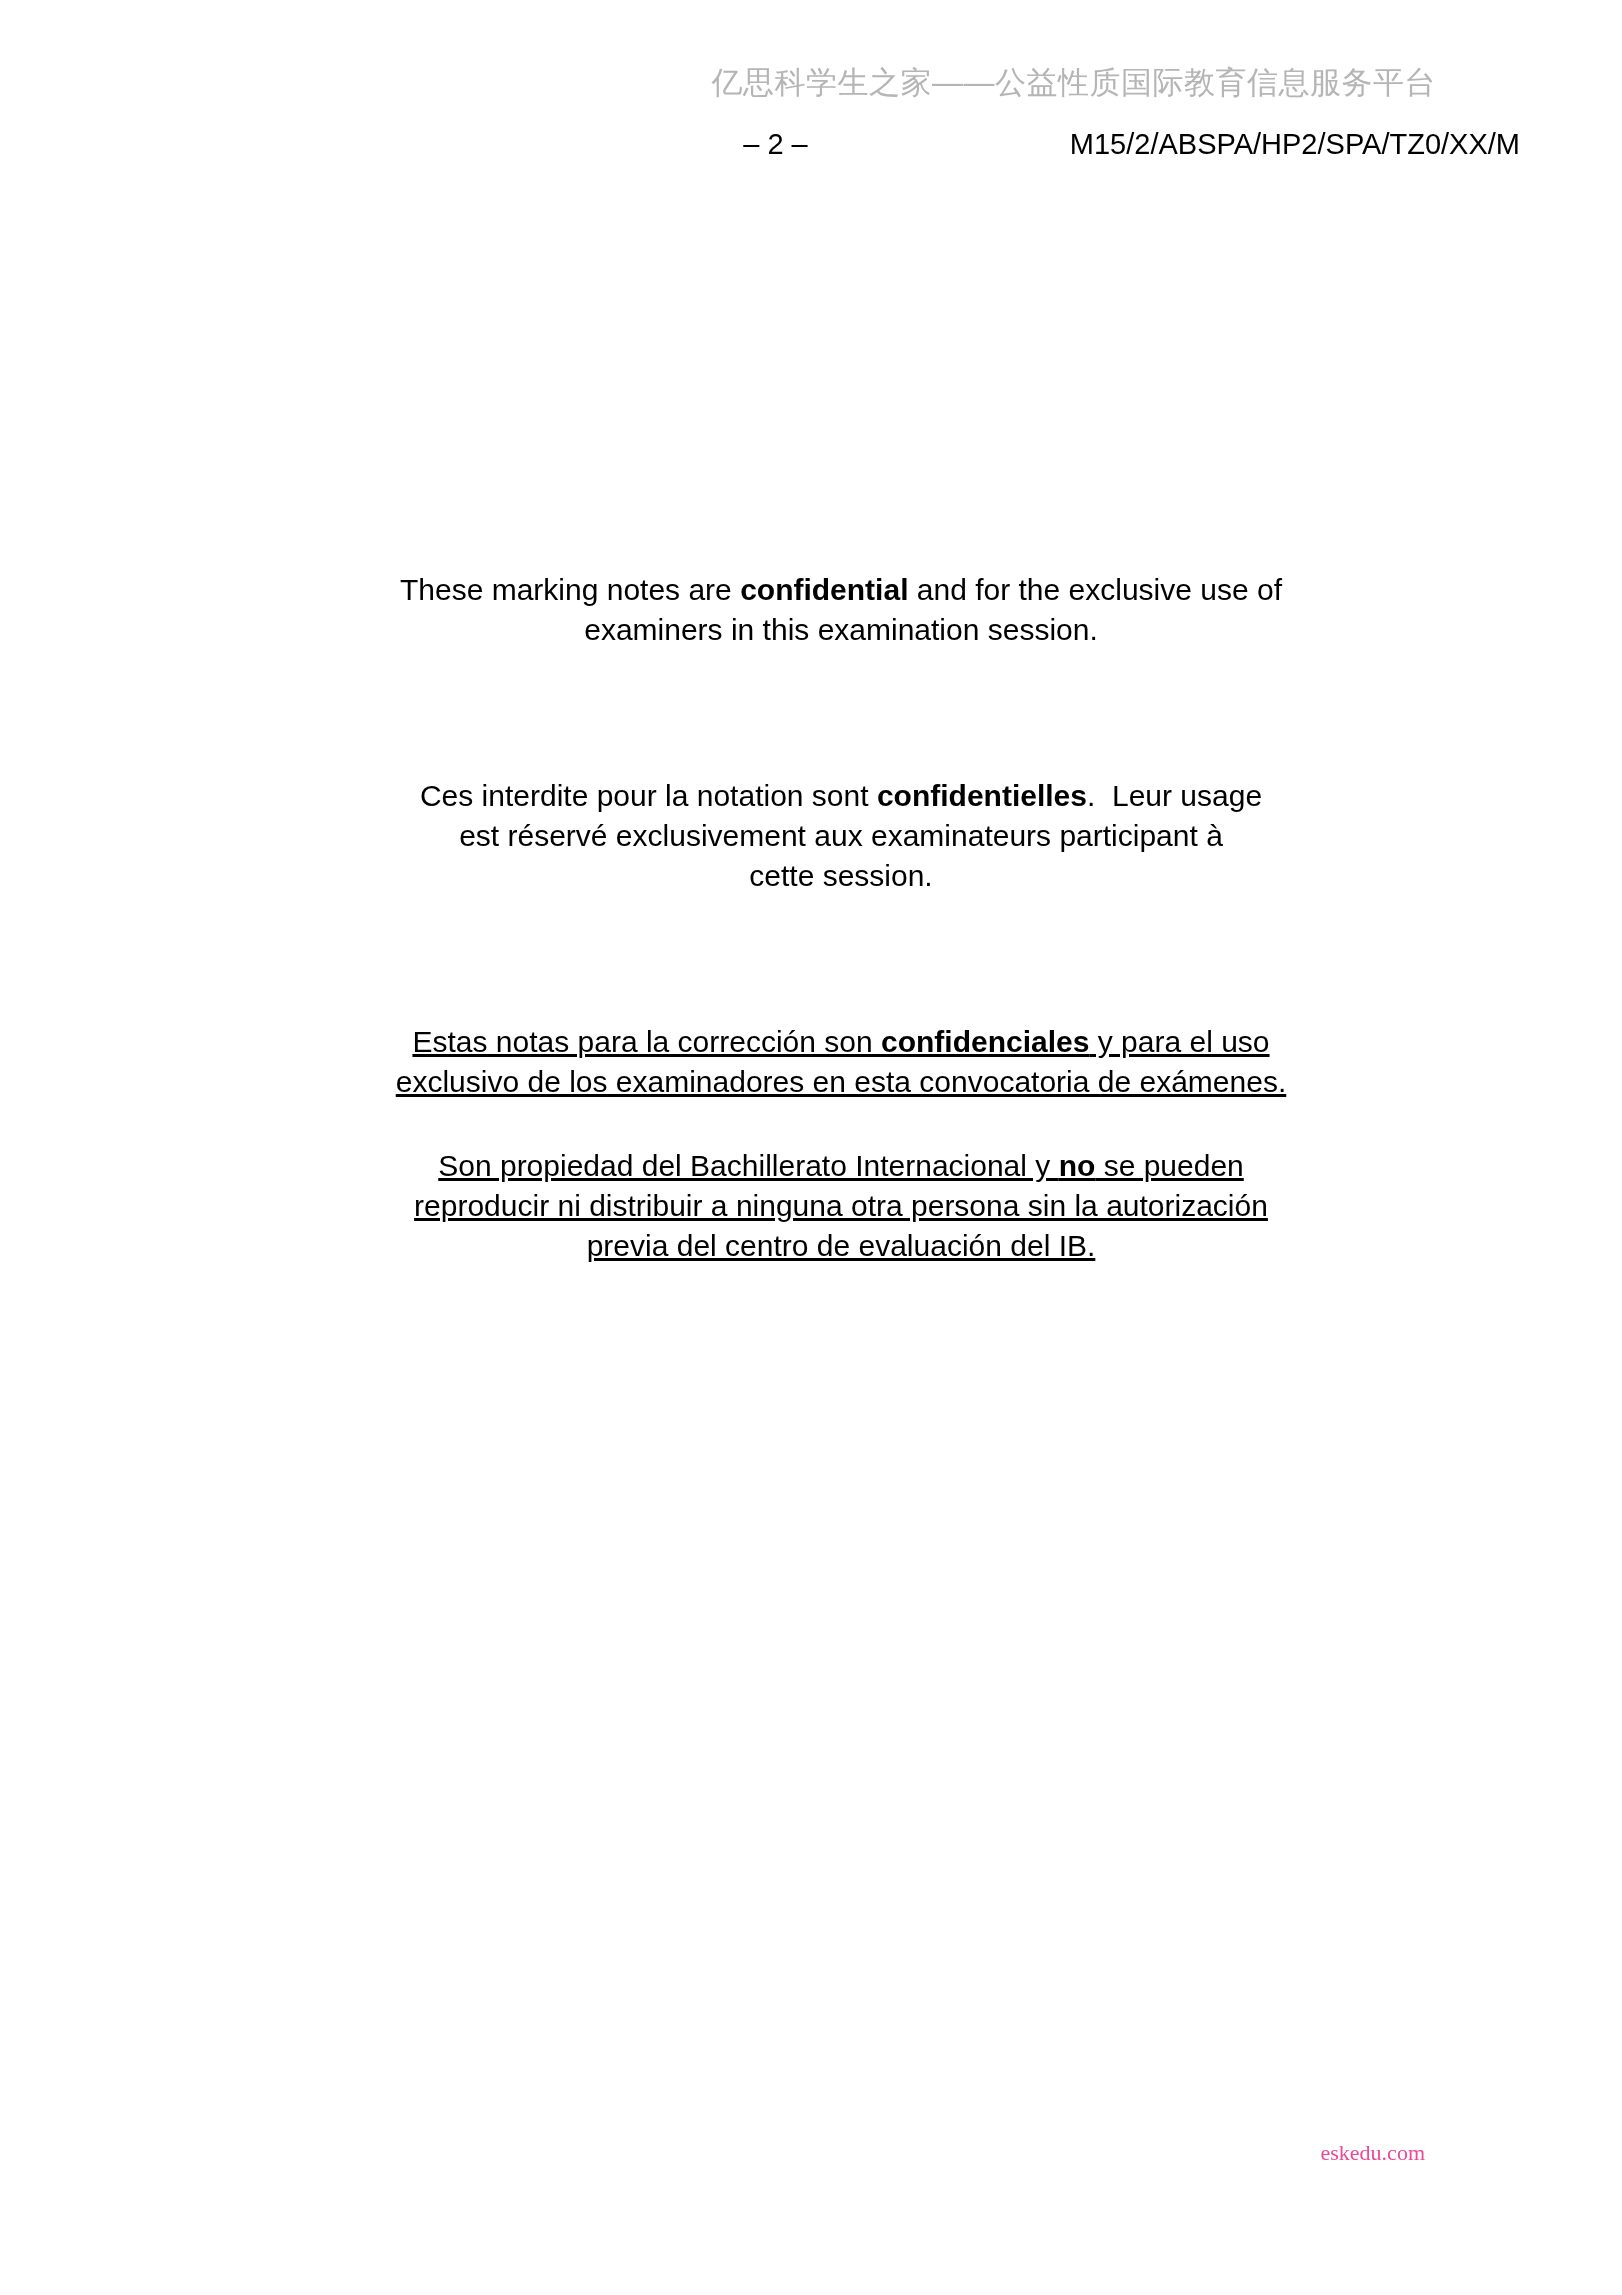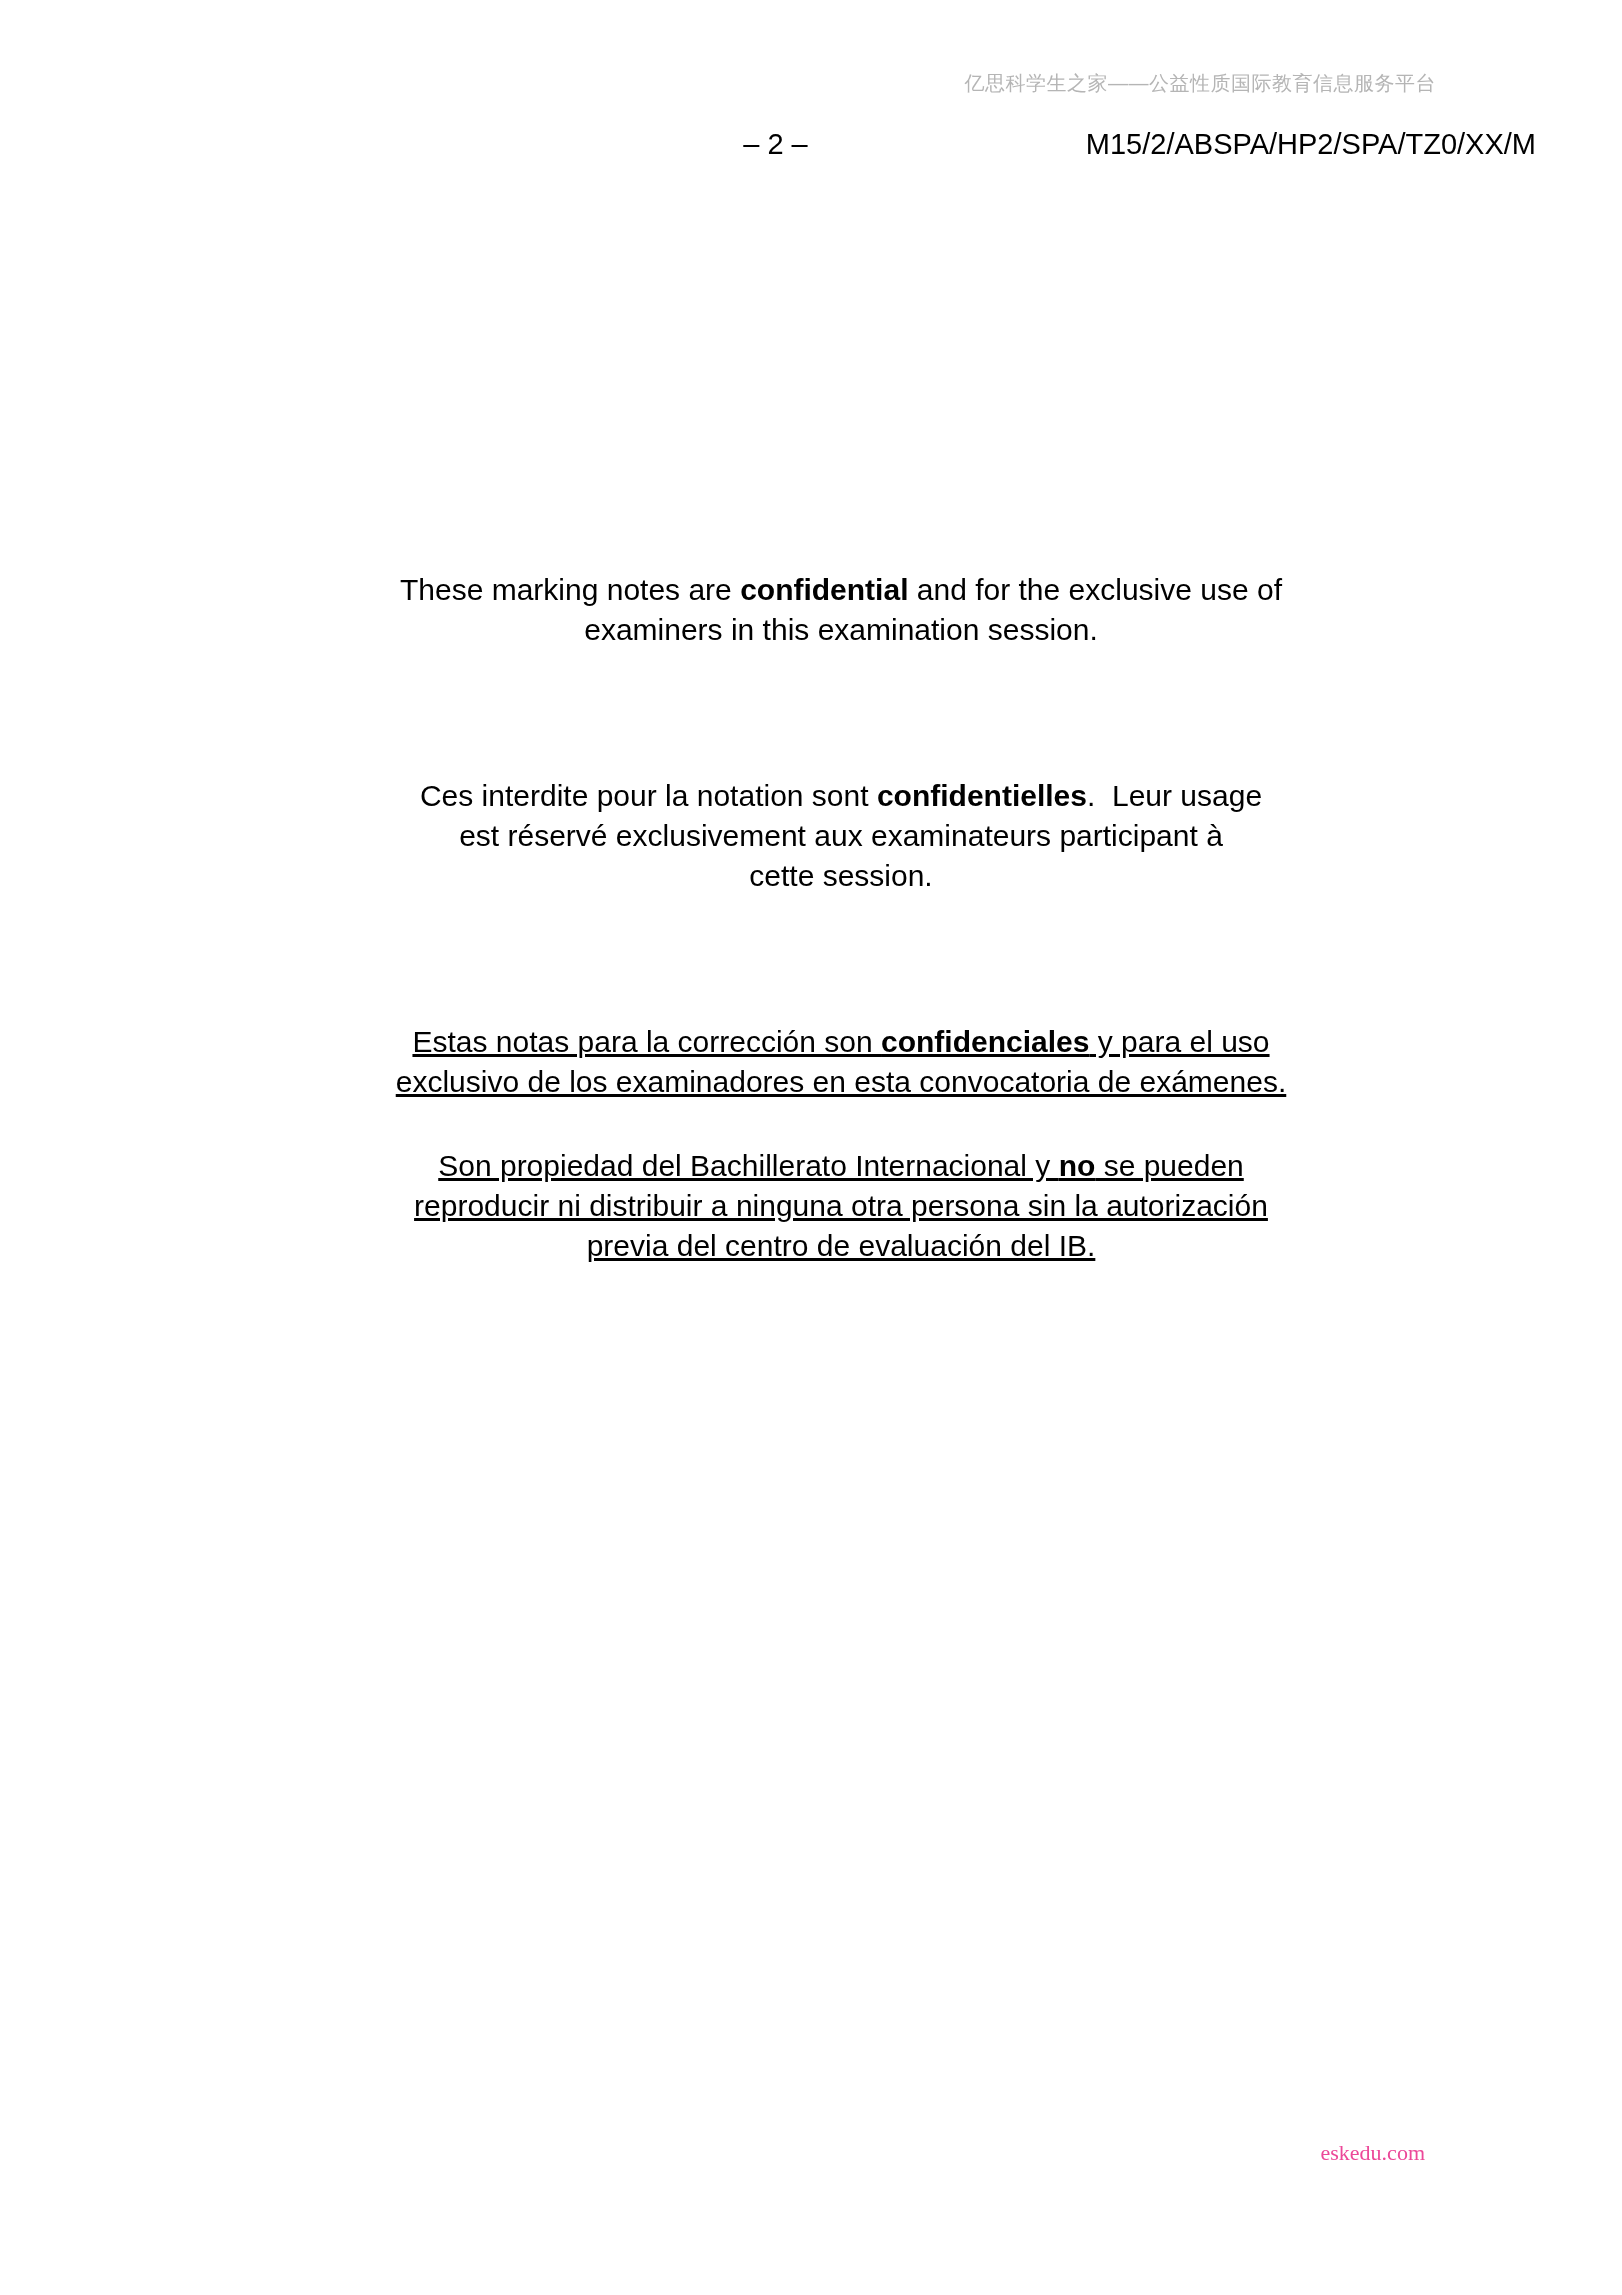--- a/index.html
+++ b/index.html
@@ -13,38 +13,38 @@
     height: 2295px;
     background: #ffffff;
     overflow: hidden;
     font-family: "Liberation Sans", sans-serif;
     color: #000000;
   }
   .cn-watermark {
     position: absolute;
     top: 68px;
     right: 187px;
-    font-size: 20px;
+    font-size: 31px;
     line-height: 30px;
     letter-spacing: 0.5px;
     font-family: "Liberation Sans", sans-serif;
   }
   .page-number {
     position: absolute;
     top: 126px;
     left: 699px;
     width: 153px;
     text-align: center;
     font-size: 29px;
     line-height: 36px;
   }
   .doc-code {
     position: absolute;
     top: 126px;
-    right: 87px;
+    right: 103px;
     font-size: 29px;
     line-height: 36px;
   }
   .body-text {
     position: absolute;
     left: 264px;
     top: 570px;
     width: 1154px;
   }
   .body-text p {

